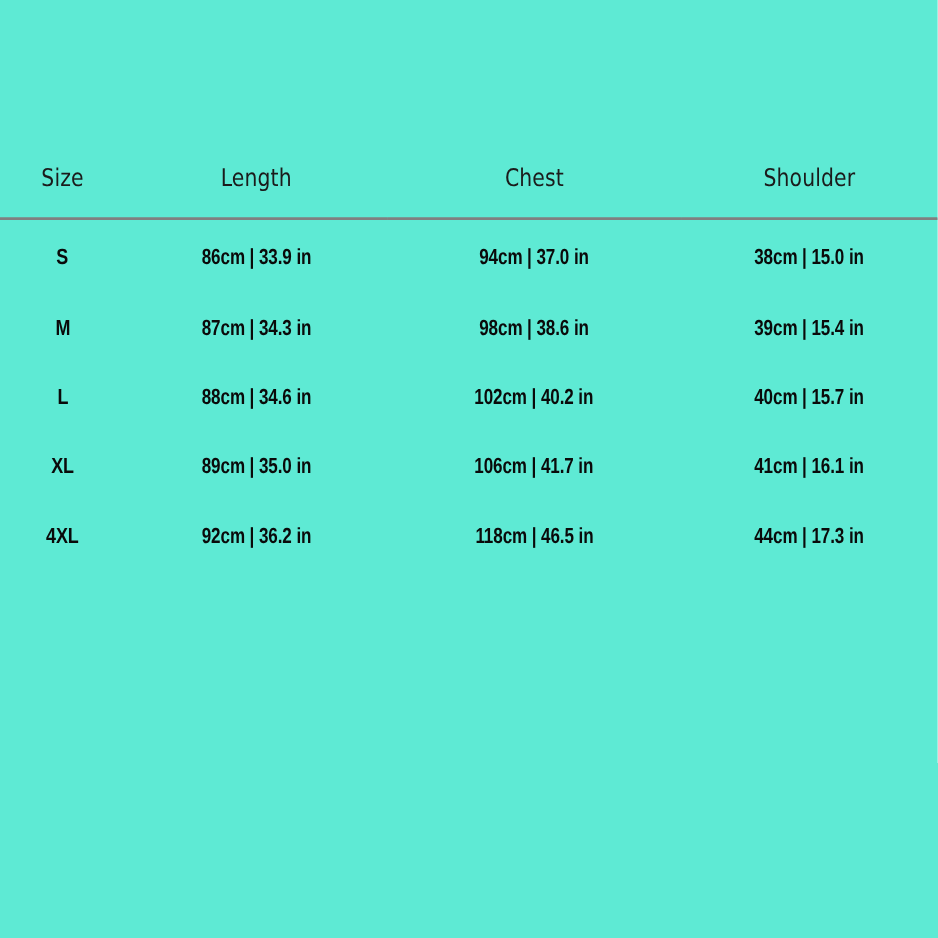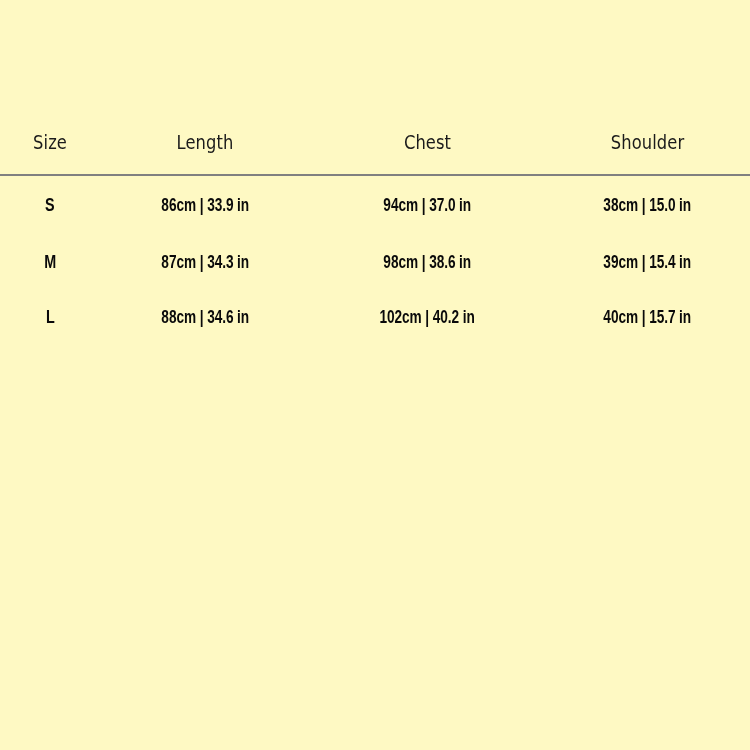--- a/index.html
+++ b/index.html
@@ -12,21 +12,21 @@
     background: #ffffff;
     font-family: "Liberation Sans", "DejaVu Sans", sans-serif;
     overflow: hidden;
   }
 
   .chart-wrap {
     width: 750px;
     height: 750px;
     box-sizing: border-box;
     padding-top: 131px;
-    background: #fef9c3;
+    background: #5eead4;
   }
 
   table.size-table {
     width: 750px;
     border-collapse: collapse;
     table-layout: fixed;
   }
 
   
   col.c-size     { width: 100px; }
@@ -115,15 +115,27 @@
         <td><span class="cell-text">87cm | 34.3 in</span></td>
         <td><span class="cell-text">98cm | 38.6 in</span></td>
         <td><span class="cell-text">39cm | 15.4 in</span></td>
       </tr>
       <tr>
         <td class="size-cell"><span class="cell-text">L</span></td>
         <td><span class="cell-text">88cm | 34.6 in</span></td>
         <td><span class="cell-text">102cm | 40.2 in</span></td>
         <td><span class="cell-text">40cm | 15.7 in</span></td>
       </tr>
+      <tr>
+        <td class="size-cell"><span class="cell-text">XL</span></td>
+        <td><span class="cell-text">89cm | 35.0 in</span></td>
+        <td><span class="cell-text">106cm | 41.7 in</span></td>
+        <td><span class="cell-text">41cm | 16.1 in</span></td>
+      </tr>
+      <tr>
+        <td class="size-cell"><span class="cell-text">4XL</span></td>
+        <td><span class="cell-text">92cm | 36.2 in</span></td>
+        <td><span class="cell-text">118cm | 46.5 in</span></td>
+        <td><span class="cell-text">44cm | 17.3 in</span></td>
+      </tr>
     </tbody>
   </table>
 </div>
 
 </body></html>

